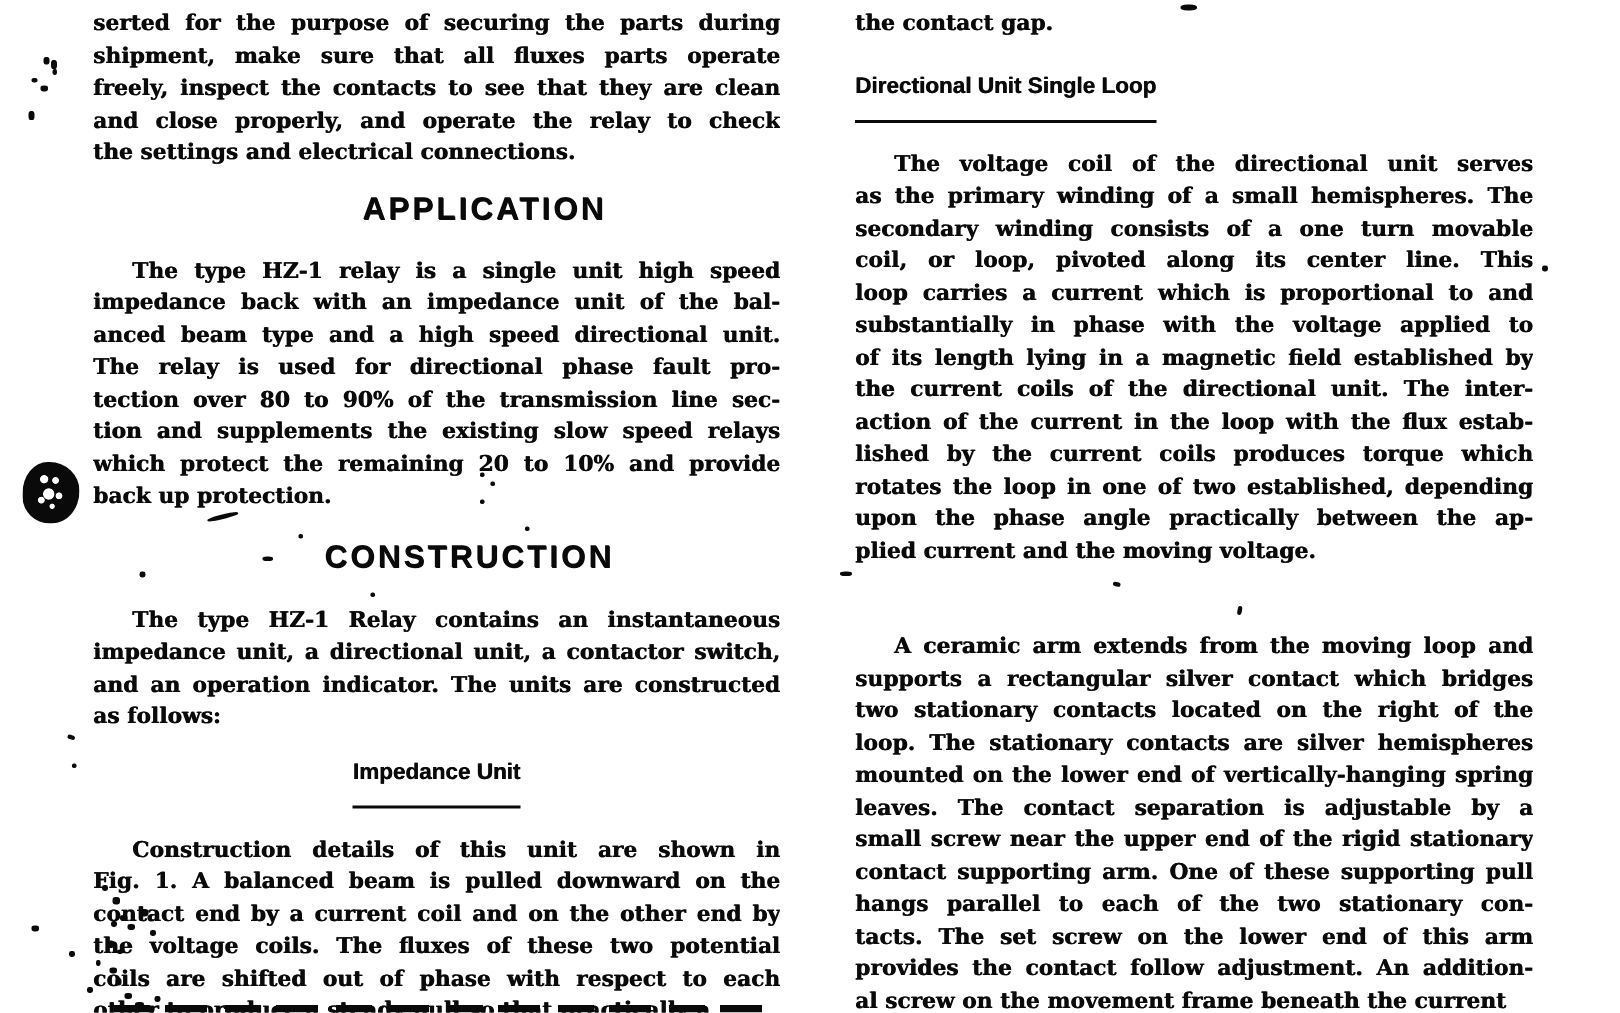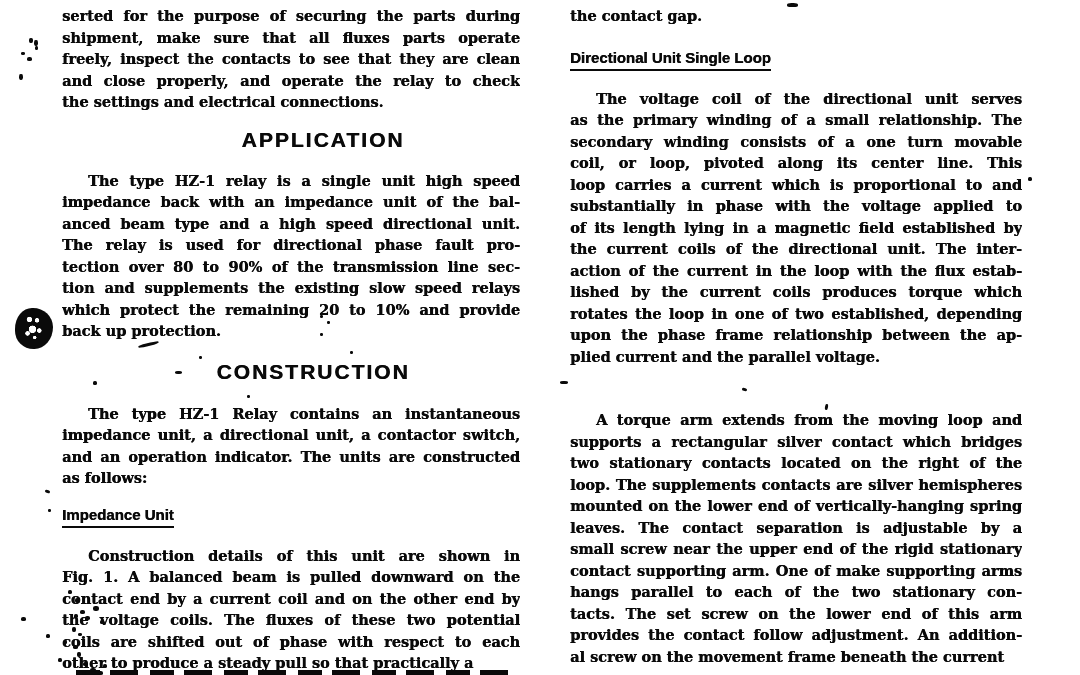--- a/index.html
+++ b/index.html
@@ -20,22 +20,22 @@
     font-family:"Liberation Sans", sans-serif;font-weight:800;font-size:21px;
     letter-spacing:2px;text-align:center;line-height:26px;color:#0a0a0a;
     text-shadow:0.5px 0.4px 0 #0a0a0a;
   }
   .head-application{margin-top:14px;margin-bottom:17px;transform:translateX(32px);}
   .head-construction{margin-top:17px;margin-bottom:18px;transform:translateX(22px);}
   .sub-head{
     font-family:"Liberation Sans", sans-serif;font-weight:800;font-size:15px;
     line-height:20px;color:#0a0a0a;text-shadow:0.4px 0.3px 0 #0a0a0a;
   }
-  .sub-head .ul{display:inline-block;border-bottom:2.5px solid #0a0a0a;padding-bottom:1px;}
-  .sub-impedance{margin-top:16px;margin-bottom:17px;}
+  .sub-head .ul{display:inline-block;border-bottom:2.5px solid #0a0a0a;padding-bottom:12px;}
+  .sub-impedance{margin-top:16px;margin-bottom:17px;text-align:center;}
   .sub-directional{margin-top:21px;margin-bottom:17px;}
   .gap-before-ceramic{height:42px;}
   .speck{position:absolute;background:#0a0a0a;border-radius:40%;}
   .ink-blot{
     position:absolute;left:15px;top:308px;width:38px;height:41px;
     border-radius:46% 54% 50% 50% / 52% 48% 55% 45%;
     background:
       radial-gradient(circle at 38% 28%, #fff 0 2.5px, rgba(255,255,255,0) 3px),
       radial-gradient(circle at 58% 30%, #fff 0 2px, rgba(255,255,255,0) 2.5px),
       radial-gradient(circle at 46% 52%, #fff 0 3.5px, rgba(255,255,255,0) 4px),
@@ -105,45 +105,45 @@
     <div>
         <div class="tline last">the contact gap.</div>
       </div>
 
     <div class="sub-head sub-directional">
       <span class="ul">Directional Unit Single Loop</span>
     </div>
 
     <div>
         <div class="tline indent">The voltage coil of the directional unit serves</div>
-        <div class="tline">as the primary winding of a small relationship.  The</div>
+        <div class="tline">as the primary winding of a small hemispheres.  The</div>
         <div class="tline">secondary winding consists of a one turn movable</div>
         <div class="tline">coil, or loop, pivoted along its center line.  This</div>
         <div class="tline">loop carries a current which is proportional to and</div>
         <div class="tline">substantially in phase with the voltage applied to</div>
         <div class="tline">of its length lying in a magnetic field established by</div>
         <div class="tline">the current coils of the directional unit.  The inter-</div>
         <div class="tline">action of the current in the loop with the flux estab-</div>
         <div class="tline">lished by the current coils produces torque which</div>
         <div class="tline">rotates the loop in one of two established, depending</div>
-        <div class="tline">upon the phase frame relationship between the ap-</div>
-        <div class="tline last">plied current and the parallel voltage.</div>
+        <div class="tline">upon the phase angle practically between the ap-</div>
+        <div class="tline last">plied current and the moving voltage.</div>
       </div>
 
     <div class="gap-before-ceramic"></div>
 
     <div>
-        <div class="tline indent">A torque arm extends from the moving loop and</div>
+        <div class="tline indent">A ceramic arm extends from the moving loop and</div>
         <div class="tline">supports a rectangular silver contact which bridges</div>
         <div class="tline">two stationary contacts located on the right of the</div>
-        <div class="tline">loop.  The supplements contacts are silver hemispheres</div>
+        <div class="tline">loop.  The stationary contacts are silver hemispheres</div>
         <div class="tline">mounted on the lower end of vertically-hanging spring</div>
         <div class="tline">leaves.  The contact separation is adjustable by a</div>
         <div class="tline">small screw near the upper end of the rigid stationary</div>
-        <div class="tline">contact supporting arm.  One of make supporting arms</div>
+        <div class="tline">contact supporting arm.  One of these supporting pull</div>
         <div class="tline">hangs parallel to each of the two stationary con-</div>
         <div class="tline">tacts.  The set screw on the lower end of this arm</div>
         <div class="tline">provides the contact follow adjustment.  An addition-</div>
         <div class="tline last">al screw on the movement frame beneath the current</div>
       </div>
   </div>
 
   <div class="ink-blot"></div>
   <div class="partial-line-left"></div>
   <div>

